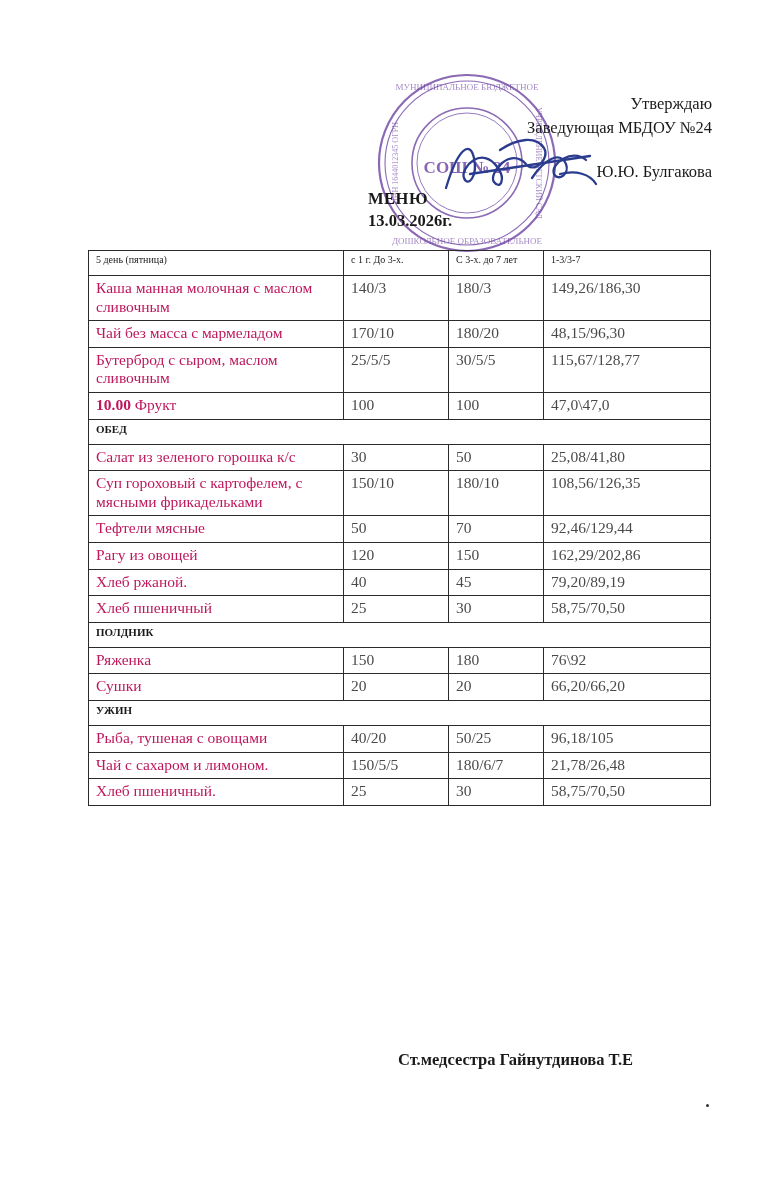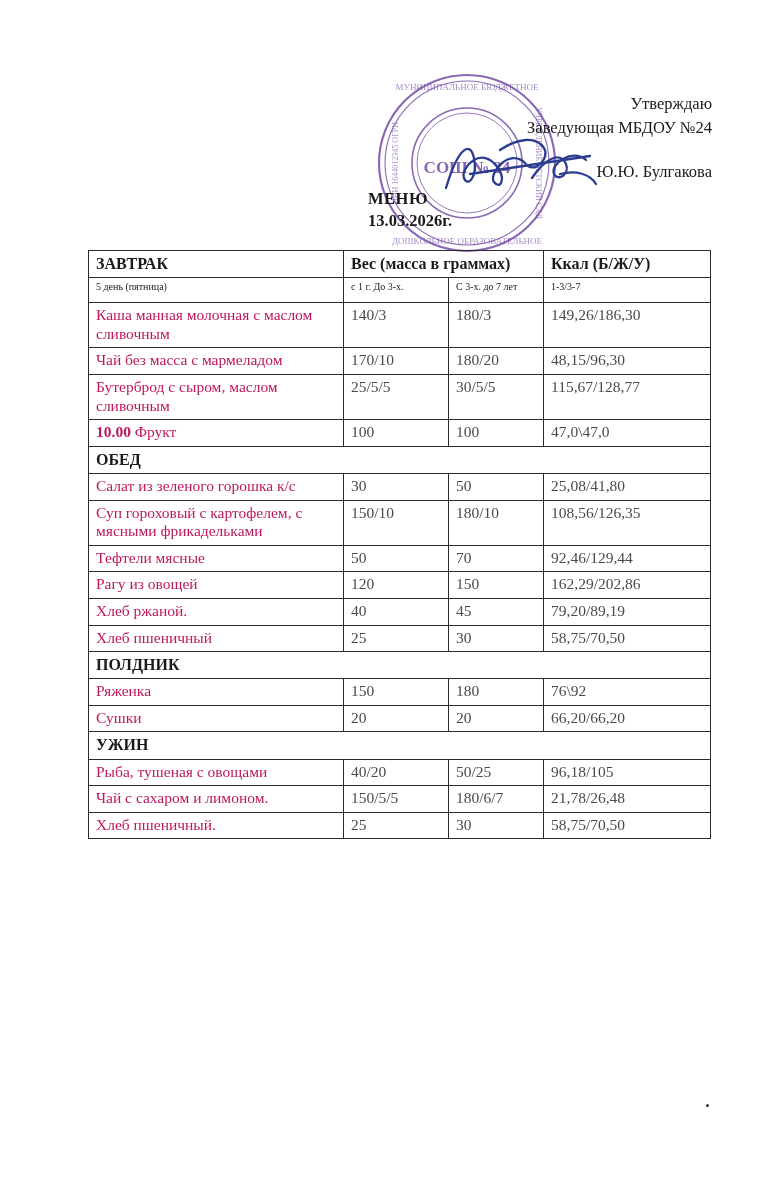--- a/index.html
+++ b/index.html
@@ -91,21 +91,21 @@
   }
   .colhead td {
     border: none;
     font-weight: bold;
     padding-bottom: 2px;
     font-size: 16px;
   }
   .colhead td.first { padding-left: 7px; }
   .section-row td {
     font-weight: bold;
-    font-size: 16px;
+    font-size: 11px;
     padding-top: 2px;
     padding-bottom: 3px;
   }
   .hdr-row td {
     font-weight: normal;
     font-size: 10px;
   }
   .bold-inline { font-weight: bold; }
   .num { color: #4a4a4a; }
   .dish { color: #be185d; }
@@ -179,25 +179,20 @@
 
   <div class="table-wrap">
     <table class="menu">
       <colgroup>
         <col class="c1">
           <col class="c2">
           <col class="c3">
           <col class="c4">
       </colgroup>
       <tbody id="tbody">
-          <tr class="colhead">
-            <td class="first">ЗАВТРАК</td>
-            <td colspan="2">Вес (масса в граммах)</td>
-            <td>Ккал (Б/Ж/У)</td>
-          </tr>
           <tr class="hdr-row">
             <td>5 день (пятница)</td>
             <td>с 1 г. До 3-х.</td>
             <td>С 3-х. до 7 лет</td>
             <td>1-3/3-7</td>
           </tr>
           <tr>
             <td class="dish">Каша манная молочная с маслом сливочным</td>
             <td class="num">140/3</td>
             <td class="num">180/3</td>
@@ -293,15 +288,16 @@
           <tr>
             <td class="dish">Хлеб пшеничный.</td>
             <td class="num">25</td>
             <td class="num">30</td>
             <td class="num">58,75/70,50</td>
           </tr>
         </tbody>
     </table>
   </div>
 
+  <div class="footer">Ст.медсестра  Гайнутдинова Т.Е</div>
   <div class="tiny-dot"></div>
 
 </div>
 
 </body></html>

